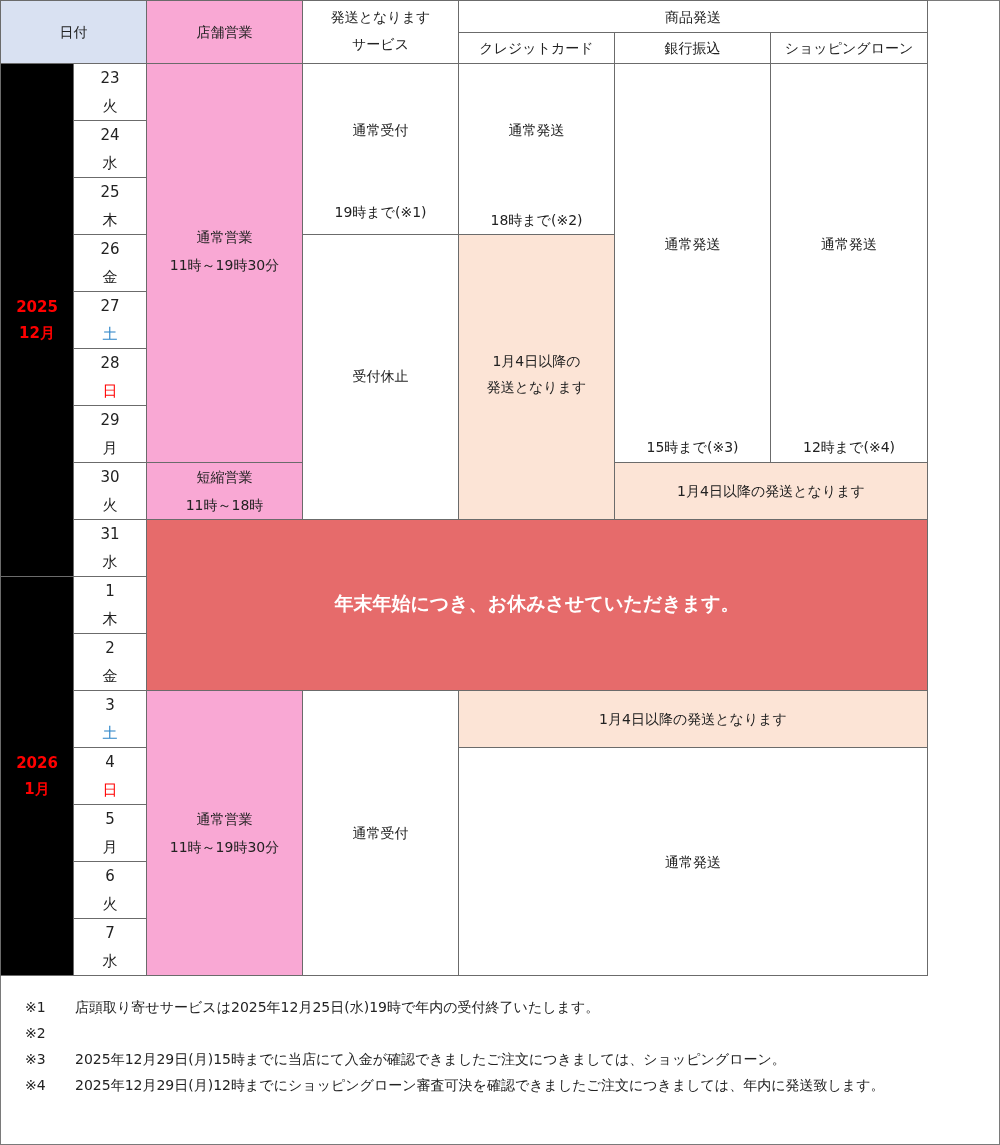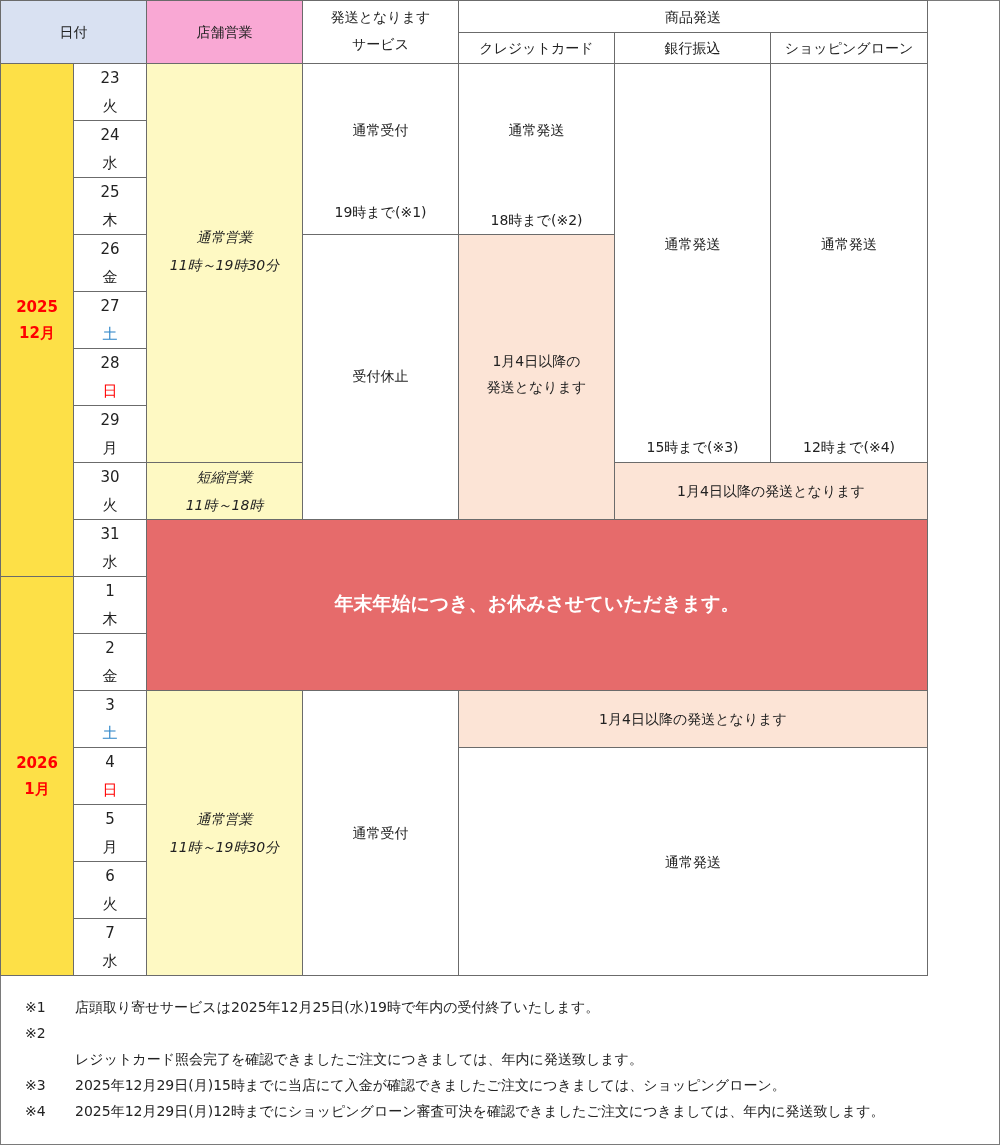--- a/index.html
+++ b/index.html
@@ -4,24 +4,24 @@
 <style>
   html, body { margin:0; padding:0; background:#ffffff; }
   body { width:1000px; height:1145px; position:relative; overflow:hidden;
          font-family:"DejaVu Sans","Liberation Sans",sans-serif; color:#222; }
   .frame { position:absolute; left:0; top:0; width:998px; height:1143px; border:1px solid #7a7a7a; }
   table.sched { position:absolute; left:0; top:0; border-collapse:collapse; table-layout:fixed; width:927px; }
   table.sched td { border:1px solid #6b6b6b; text-align:center; vertical-align:middle; padding:0; font-size:14px; line-height:28px; }
   .hdr-blue { background:#d9e1f2; }
   .hdr-green { background:#f9a8d4; }
   .white { background:#ffffff; }
-  .green { background:#fef9c3;font-style:italic; }
+  .green { background:#f9a8d4; }
   .peach { background:#fce4d6; }
   .closed { background:#e66b6b; color:#ffffff; font-weight:bold; font-size:19px !important;font-family:Liberation Mono, monospace; }
-  .ym { background:#fde047; color:#ff0000; font-weight:bold; font-size:15px !important; line-height:26px !important; }
+  .ym { background:#000000; color:#ff0000; font-weight:bold; font-size:15px !important; line-height:26px !important; }
   .day { background:#ffffff; font-size:15px !important; }
   .day .dnum, .day .dwk { display:block; height:28px; line-height:28px; }
   .sat { color:#2e86c9; }
   .sun { color:#ff0000; }
   .notes { position:absolute; left:25px; top:994px; width:940px; font-size:14px; line-height:26px; color:#222; }
   .note { display:flex; }
   .note .mark { width:50px; flex:0 0 50px; }
   .note .txt { flex:1; }
 </style>
 </head>
@@ -233,21 +233,20 @@
 
 <div class="notes">
   <div class="note">
     <span class="mark">※1</span>
     <span class="txt">店頭取り寄せサービスは2025年12月25日(水)19時で年内の受付終了いたします。</span>
   </div>
   <div class="note">
     <span class="mark">※2</span>
     <span class="txt">
       <br>
-      <span>レジットカード照会完了を確認できましたご注文につきましては、年内に発送致します。</span>
     </span>
   </div>
   <div class="note">
     <span class="mark">※3</span>
     <span class="txt">2025年12月29日(月)15時までに当店にて入金が確認できましたご注文につきましては、ショッピングローン。</span>
   </div>
   <div class="note">
     <span class="mark">※4</span>
     <span class="txt">2025年12月29日(月)12時までにショッピングローン審査可決を確認できましたご注文につきましては、年内に発送致します。</span>
   </div>

